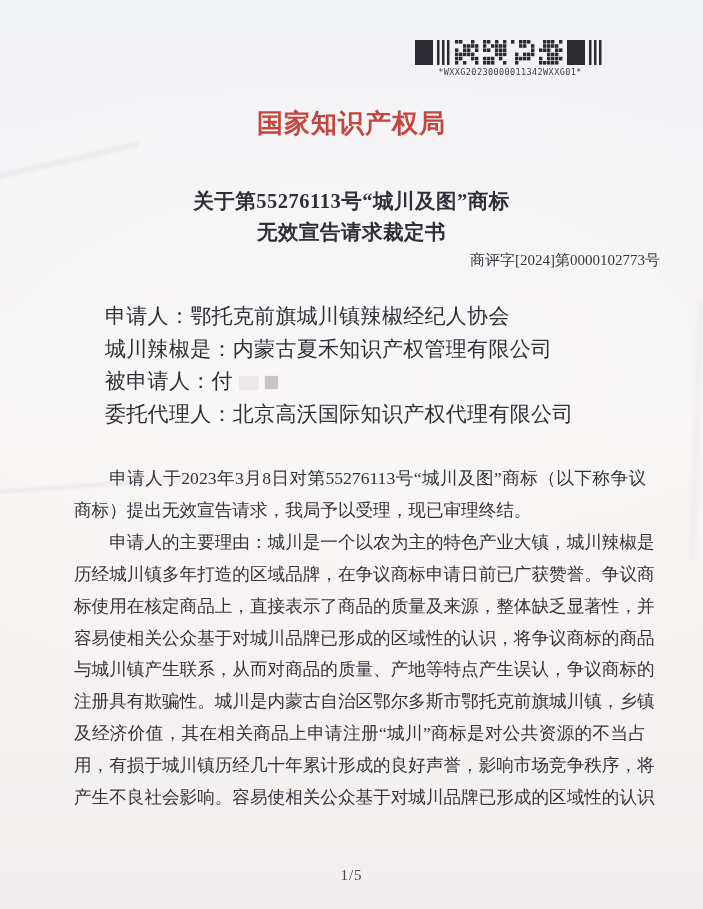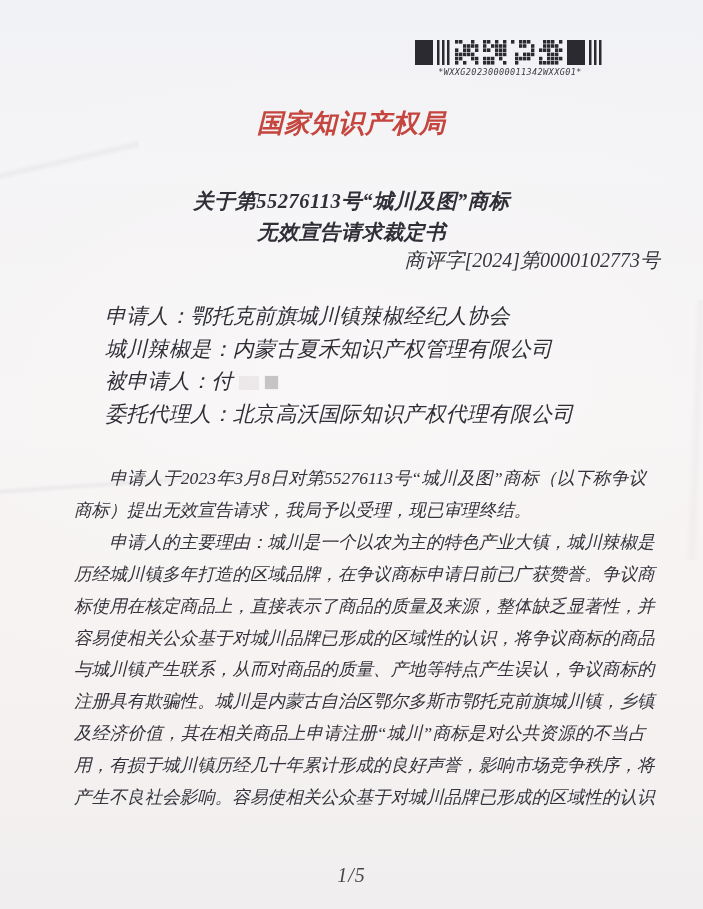--- a/index.html
+++ b/index.html
@@ -9,21 +9,20 @@
     background: #ecebee;
   }
   .sheet {
     position: relative;
     width: 703px; height: 909px;
     overflow: hidden;
     color: #34333b;
     background:
       radial-gradient(ellipse 900px 500px at 50% 42%, rgba(255,255,255,0.35), rgba(255,255,255,0) 70%),
       linear-gradient(180deg, #f1f2f6 0%, #f4f3f5 18%, #f6f3f3 45%, #f6f2f1 72%, #f1eeef 100%);
-    font-style: italic;
   }
   
   .crease { position: absolute; pointer-events: none; }
   .crease-1 {
     left: -10px; top: 138px; width: 150px; height: 46px;
     background: linear-gradient(172deg, rgba(0,0,0,0) 42%, rgba(110,110,135,0.07) 50%, rgba(0,0,0,0) 58%);
     transform: rotate(-5deg);
   }
   .crease-2 {
     left: -8px; top: 468px; width: 210px; height: 34px;
@@ -58,21 +57,21 @@
   .doc-title {
     position: absolute; left: 0; right: 0; top: 186px;
     text-align: center;
     font-size: 20.5px; font-weight: bold;
     line-height: 31px; letter-spacing: 0.5px;
     color: #302f37;
   }
 
   .doc-number {
     position: absolute; right: 43px; top: 249px;
-    font-size: 20px; line-height: 22px; color: #36353d;
+    font-size: 15px; line-height: 22px; color: #36353d;
   }
 
   .parties {
     position: absolute; left: 105px; top: 300px; right: 45px;
     font-size: 21px; line-height: 32.6px;
     color: #302f37; letter-spacing: 0.3px;
   }
   .smudge {
     display: inline-block; width: 20px; height: 14px;
     background: rgba(160,152,155,0.14);
@@ -94,21 +93,21 @@
     text-align-last: justify;
     text-justify: inter-character;
     white-space: nowrap;
     margin-left: 17px;
   }
   .ln.ind { text-indent: 2em; }
   .ln.end { text-align-last: left; }
 
   .footer {
     position: absolute; left: 0; right: 0; top: 864px;
-    text-align: center; font-size: 20px; line-height: 22px;
+    text-align: center; font-size: 15px; line-height: 22px;
     color: #46454d; letter-spacing: 1px;
   }
 </style>
 </head>
 <body>
 
 <div class="sheet">
 
   <div class="crease crease-1"></div>
   <div class="crease crease-2"></div>

